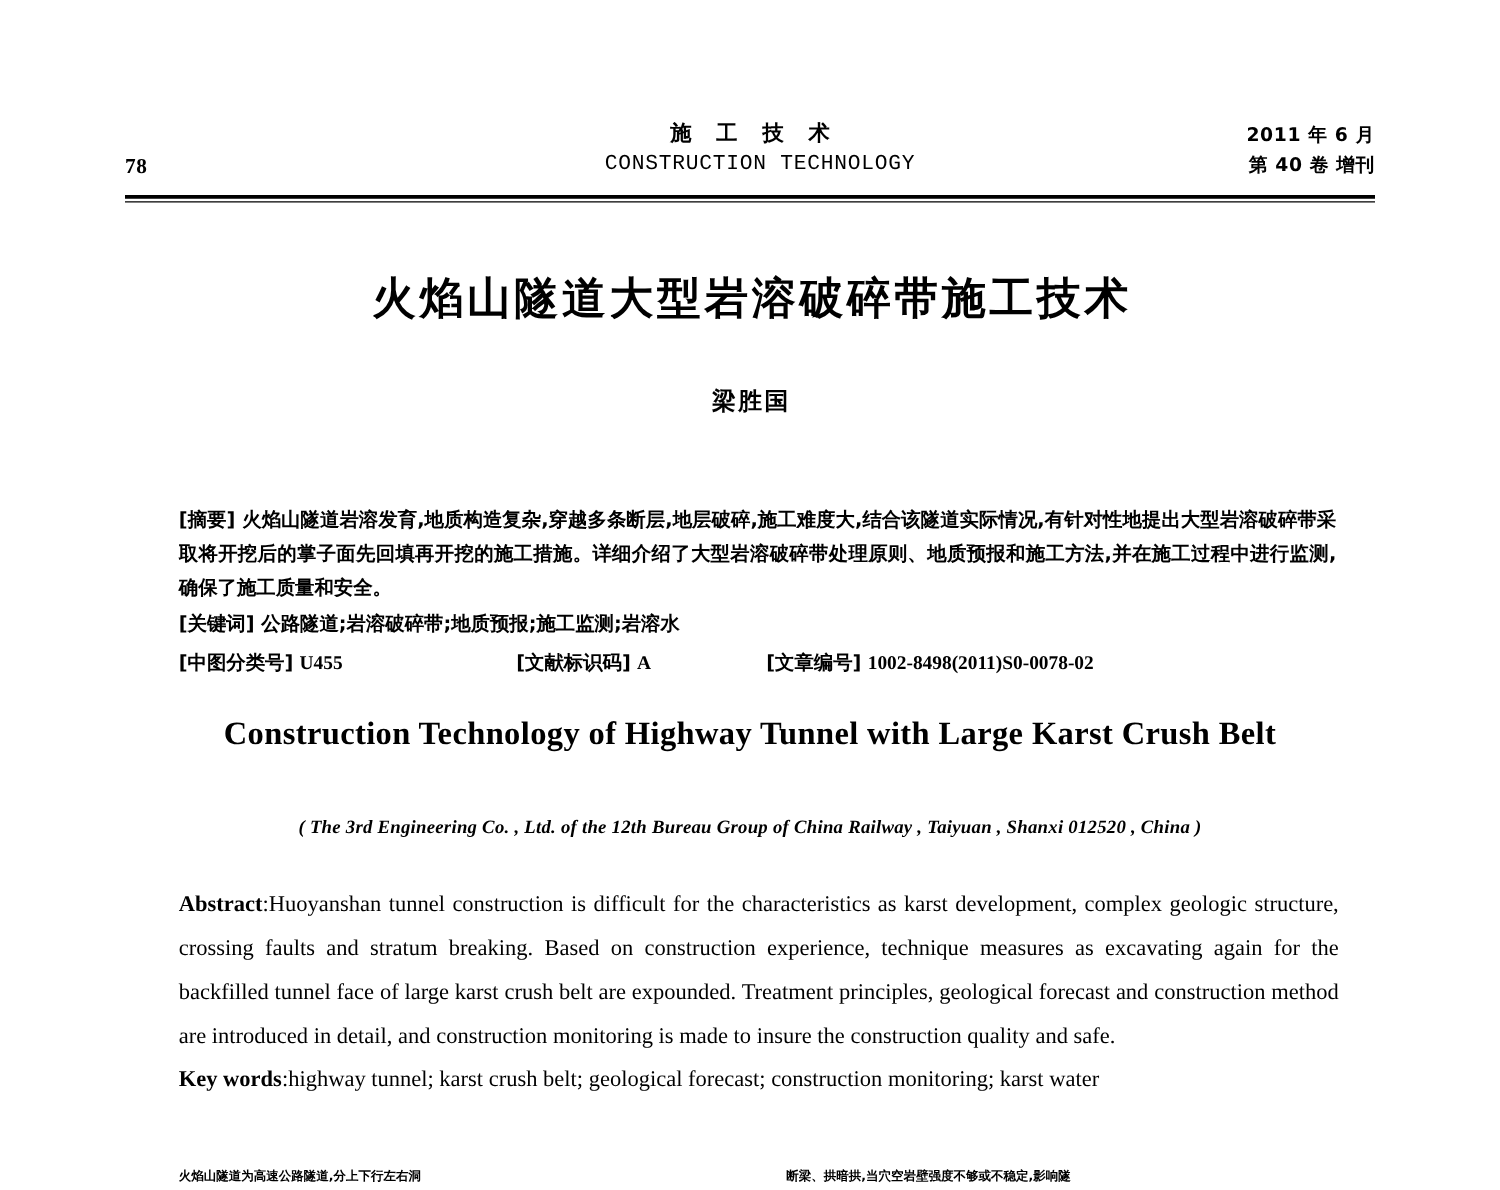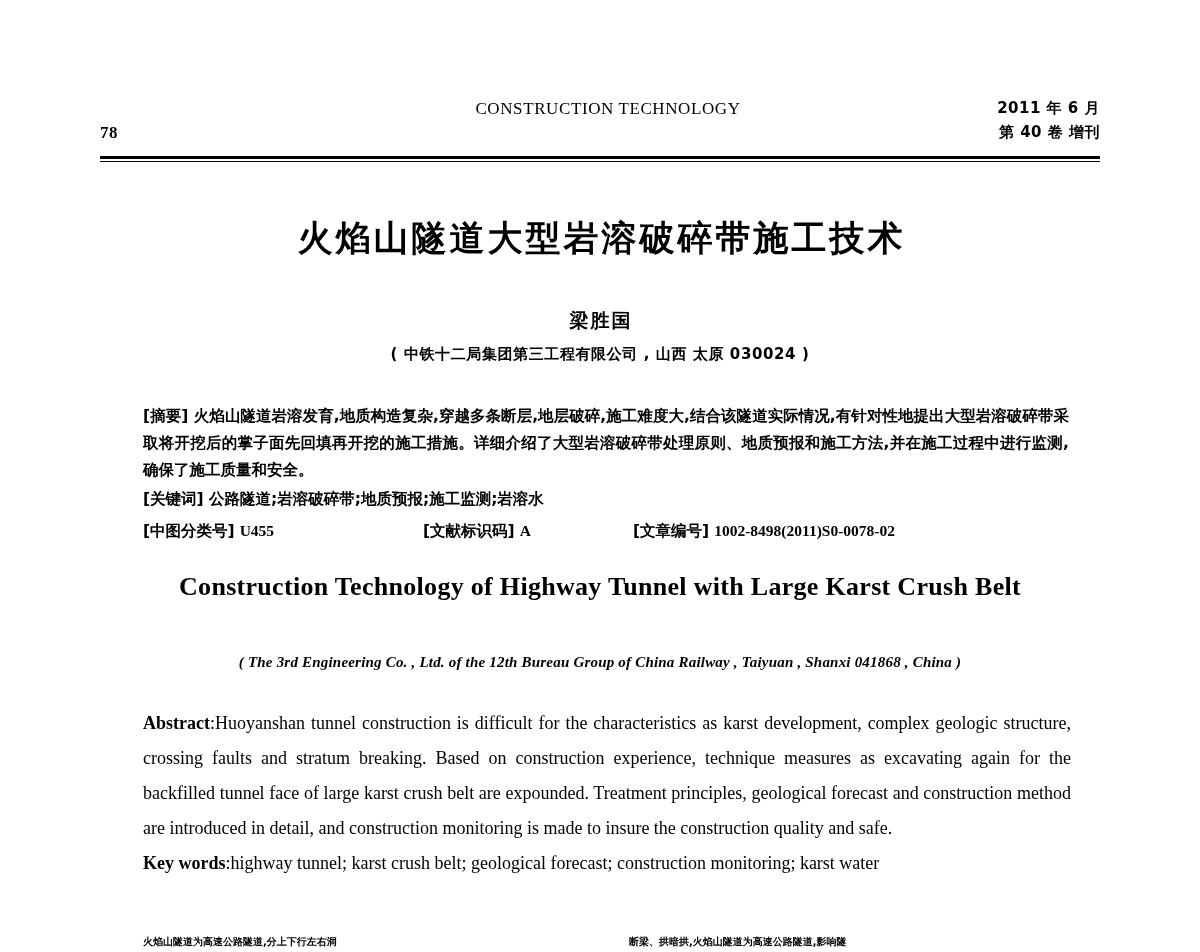--- a/index.html
+++ b/index.html
@@ -50,21 +50,21 @@
   }
   .runhead-cn {
     font-family: "DejaVu Sans", "Liberation Sans", sans-serif;
     font-weight: bold;
     font-size: 17px;
     letter-spacing: 7px;
     line-height: 23px;
     text-indent: 7px;
   }
   .runhead-en {
-    font-family: Liberation Serif, serif;
+    font-family: Liberation Mono, monospace;
     font-size: 17px;
     letter-spacing: 0.6px;
     line-height: 23px;
     margin-top: 1px;
     padding-left: 16px;
   }
   .runhead-right {
     position: absolute;
     right: 100px;
     top: 0;
@@ -149,21 +149,20 @@
     letter-spacing: 0px;
   }
   .cn-keywords {
     margin-top: 2px;
     letter-spacing: 0px;
   }
   .cn-class-row {
     margin-top: 4px;
     display: flex;
     align-items: flex-end;
-    gap: 10px;
   }
   .cn-class-row .cell-1 { width: 270px; }
   .cn-class-row .cell-2 { width: 200px; }
   .cn-class-row .cell-3 { flex: 1; }
   .lbl { }
   .val {
     font-family: "Liberation Serif", "DejaVu Serif", serif;
     font-weight: bold;
     letter-spacing: 0px;
     margin-left: 5px;
@@ -247,61 +246,61 @@
 </style>
 </head>
 <body>
 
 <div class="page">
 
   <div class="runhead">
     <div class="runhead-pageno">78</div>
 
     <div class="runhead-center">
+      <div class="runhead-cn">施 工 技 术</div>
       <div class="runhead-en">CONSTRUCTION TECHNOLOGY</div>
     </div>
 
     <div class="runhead-right">
       <div class="r1">2011 年 6 月</div>
       <div class="r2">第 40 卷  增刊</div>
     </div>
   </div>
 
   <div class="rule-wrap">
     <div class="rule-thick"></div>
     <div class="rule-thin"></div>
   </div>
 
   <div class="title-cn">火焰山隧道大型岩溶破碎带施工技术</div>
 
   <div class="author-cn">梁胜国</div>
 
-  <div class="affil-cn">( 中铁十二局集团第三工程有限公司 , 山西 太原   030024 )</div>
 
   <div class="cn-block">
     <div class="cn-abstract"><span>[摘要]</span> <span>火焰山隧道岩溶发育,地质构造复杂,穿越多条断层,地层破碎,施工难度大,结合该隧道实际情况,有针对性地提出大型岩溶破碎带采取将开挖后的掌子面先回填再开挖的施工措施。详细介绍了大型岩溶破碎带处理原则、地质预报和施工方法,并在施工过程中进行监测,确保了施工质量和安全。</span></div>
 
     <div class="cn-keywords"><span>[关键词]</span> <span>公路隧道;岩溶破碎带;地质预报;施工监测;岩溶水</span></div>
 
     <div class="cn-class-row">
       <div class="cell-1"><span class="lbl">[中图分类号]</span><span class="val">U455</span></div>
       <div class="cell-2"><span class="lbl">[文献标识码]</span><span class="val">A</span></div>
       <div class="cell-3"><span class="lbl">[文章编号]</span><span class="val">1002-8498(2011)S0-0078-02</span></div>
     </div>
   </div>
 
   <div class="title-en">Construction Technology of Highway Tunnel with Large Karst Crush Belt</div>
 
 
-  <div class="affil-en">( The 3rd Engineering Co. , Ltd. of the 12th Bureau Group of China Railway , Taiyuan , Shanxi   041868 , China )</div>
+  <div class="affil-en">( The 3rd Engineering Co. , Ltd. of the 12th Bureau Group of China Railway , Taiyuan , Shanxi   012520 , China )</div>
 
   <div class="en-block">
     <div class="en-abstract"><span class="strong">Abstract</span><span>:</span><span>Huoyanshan tunnel construction is difficult for the characteristics as karst development, complex geologic structure, crossing faults and stratum breaking. Based on construction experience, technique measures as excavating again for the backfilled tunnel face of large karst crush belt are expounded. Treatment principles, geological forecast and construction method are introduced in detail, and construction monitoring is made to insure the construction quality and safe.</span></div>
 
     <div class="en-keywords"><span class="strong">Key words</span><span>:</span><span>highway tunnel; karst crush belt; geological forecast; construction monitoring; karst water</span></div>
   </div>
 
   <div class="body-cols">
     <div class="body-col">火焰山隧道为高速公路隧道,分上下行左右洞</div>
-    <div class="body-col">断梁、拱暗拱,火焰山隧道为高速公路隧道,影响隧</div>
+    <div class="body-col">断梁、拱暗拱,当穴空岩壁强度不够或不稳定,影响隧</div>
   </div>
 
 </div>
 
 </body></html>

